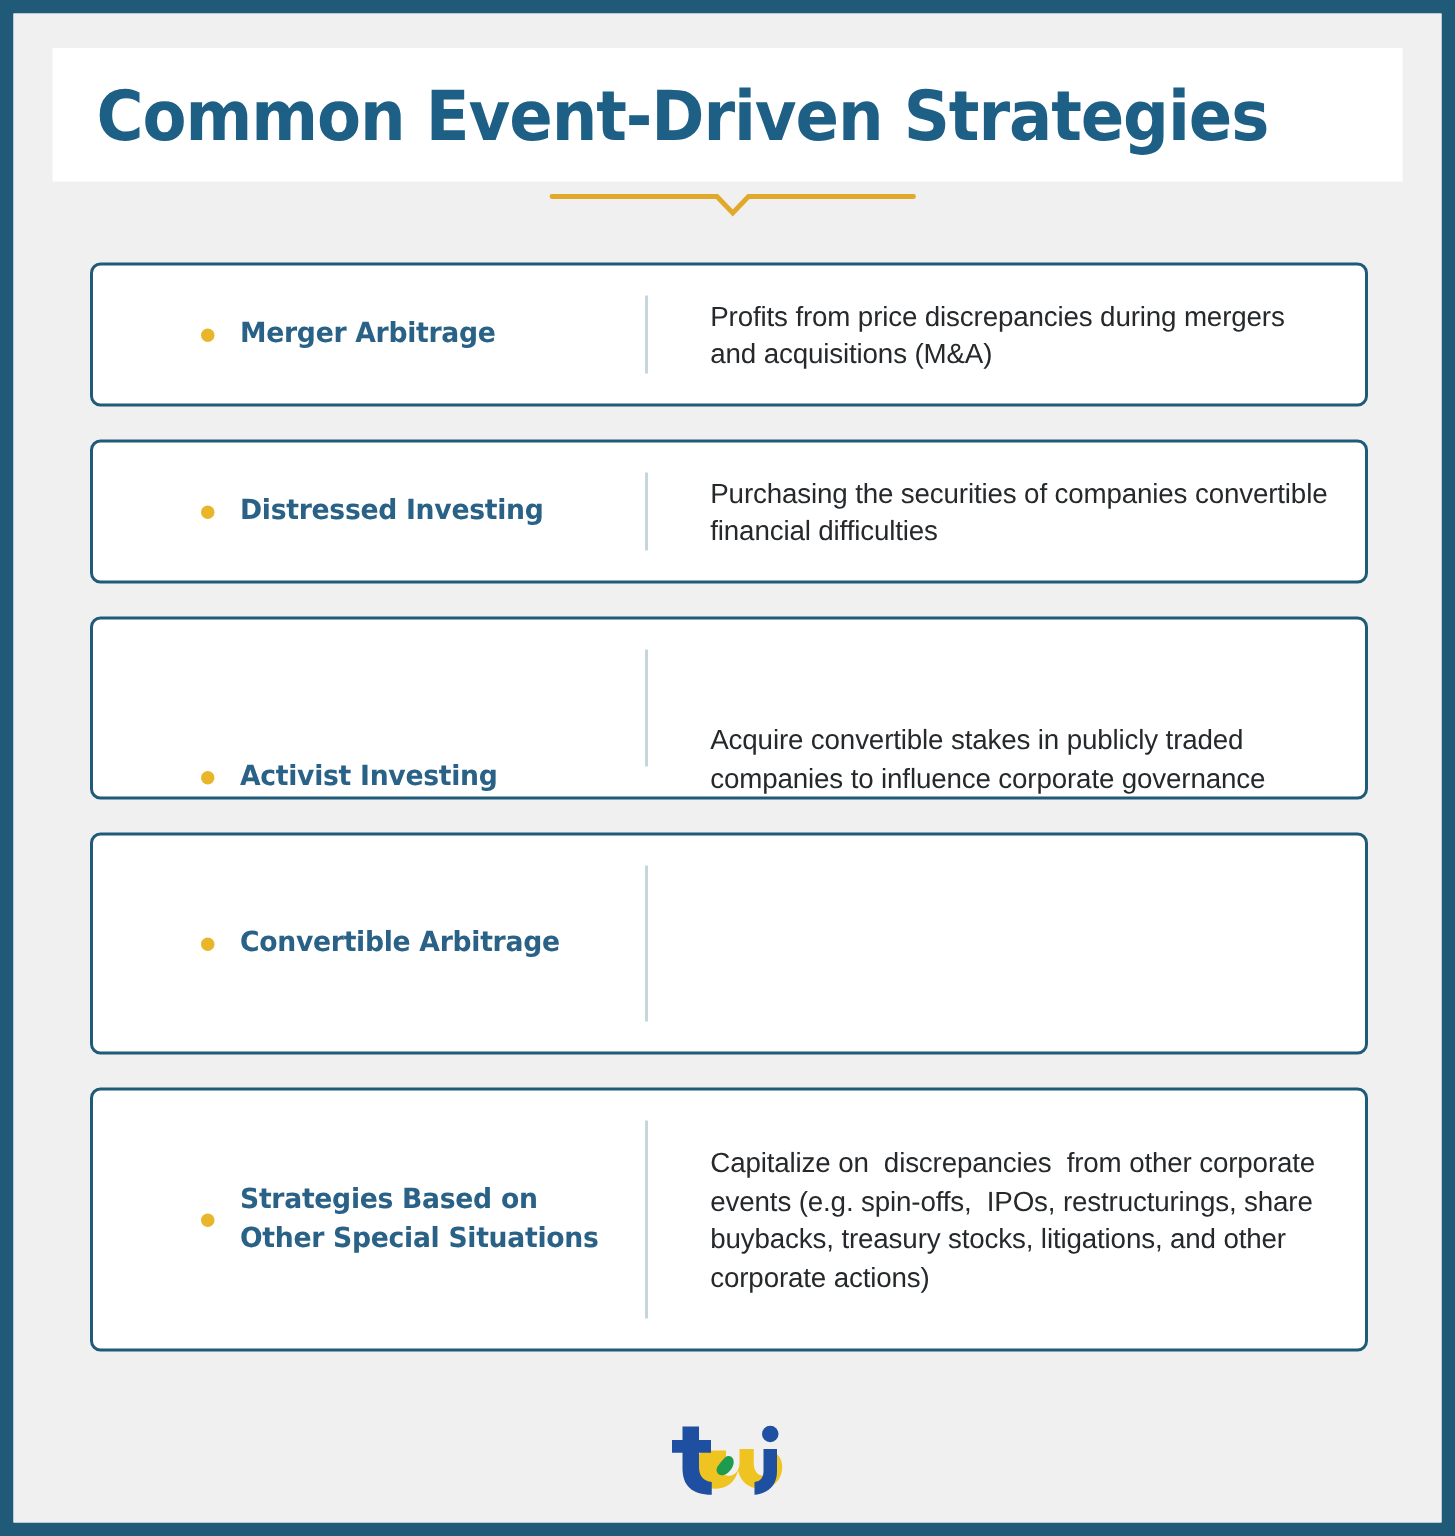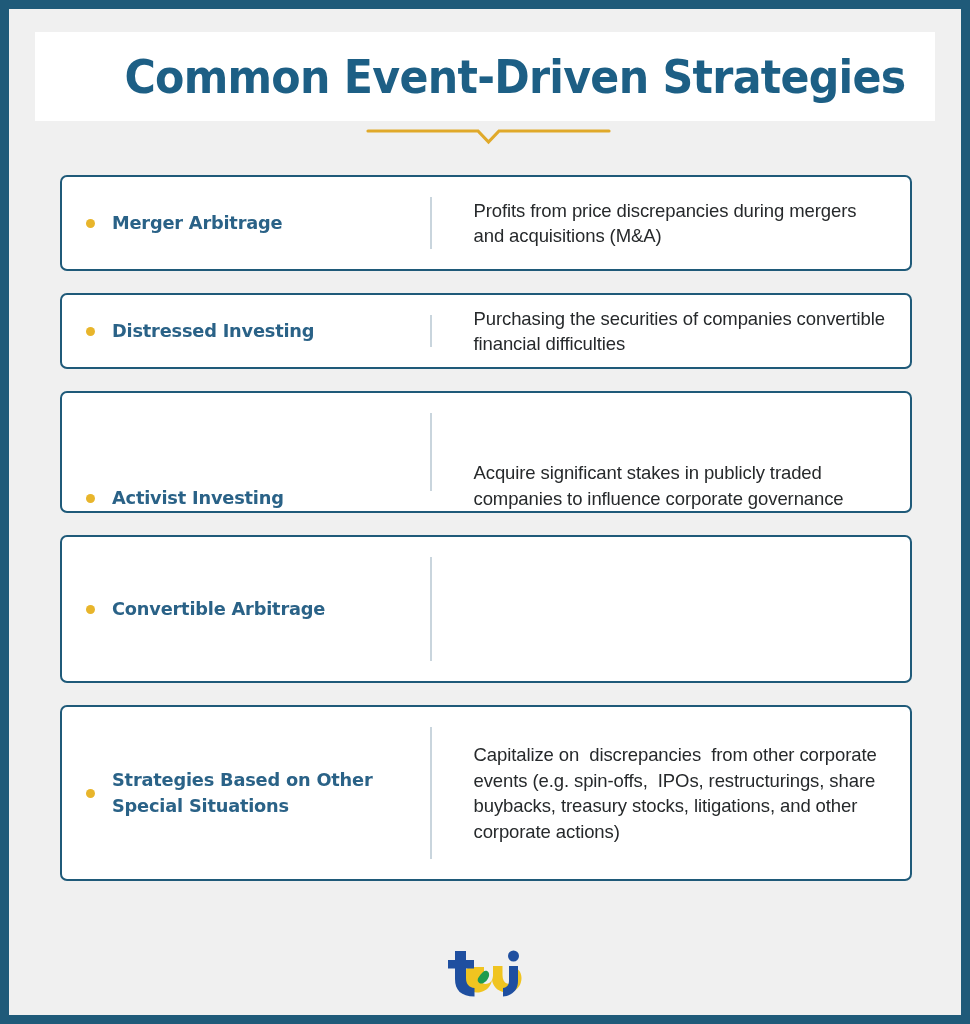--- a/index.html
+++ b/index.html
@@ -32,21 +32,21 @@
   
   .title-card {
     position: absolute;
     left: 26px;
     top: 23px;
     width: 900px;
     height: 89px;
     background: #ffffff;
     display: flex;
     align-items: center;
-    justify-content: flex-end;
+    justify-content: flex-start;
   }
   .title-text {
     font-family: "DejaVu Sans", sans-serif;
     font-weight: 700;
     font-size: 46px;
     letter-spacing: -0.8px;
     color: #1d5f85;
     white-space: nowrap;
     transform: scaleX(0.93);
   }
@@ -80,21 +80,21 @@
     padding: 0;
   }
   .card:last-child { margin-bottom: 0; }
 
   .card-left {
     box-sizing: border-box;
     width: 368px;
     flex: 0 0 368px;
     display: flex;
     align-items: center;
-    padding-left: 24px;
+    padding-left: 72px;
     padding-right: 14px;
   }
   .bullet {
     flex: 0 0 auto;
     width: 9px;
     height: 9px;
     border-radius: 50%;
     background: #e8b52b;
     margin-right: 17px;
   }
@@ -127,21 +127,21 @@
     font-weight: 400;
     font-size: 18.5px;
     line-height: 25.5px;
     color: #26292b;
     white-space: pre-wrap;
     letter-spacing: -0.1px;
   }
 
   
   .card.h1 { height: 96px; }
-  .card.h2 { height: 76px; }
+  .card.h2 { height: 96px; }
   .card.h3 { height: 122px; align-items: flex-end; }
   .card.h4 { height: 148px; }
   .card.h5 { height: 176px; }
 
   
   .logo-wrap {
     position: absolute;
     left: 0;
     right: 0;
     top: 938px;
@@ -191,21 +191,21 @@
         </div>
       </div>
 
       <div class="card h3">
         <div class="card-left">
           <span class="bullet"></span>
           <span class="card-label">Activist Investing</span>
         </div>
         <div class="divider"></div>
         <div class="card-right">
-          <div class="card-desc">Acquire significant stakes in publicly traded companies to influence corporate governance</div>
+          <div class="card-desc">Acquire convertible stakes in publicly traded companies to influence corporate governance</div>
         </div>
       </div>
 
       <div class="card h4">
         <div class="card-left">
           <span class="bullet"></span>
           <span class="card-label">Convertible Arbitrage</span>
         </div>
         <div class="divider"></div>
       </div>

